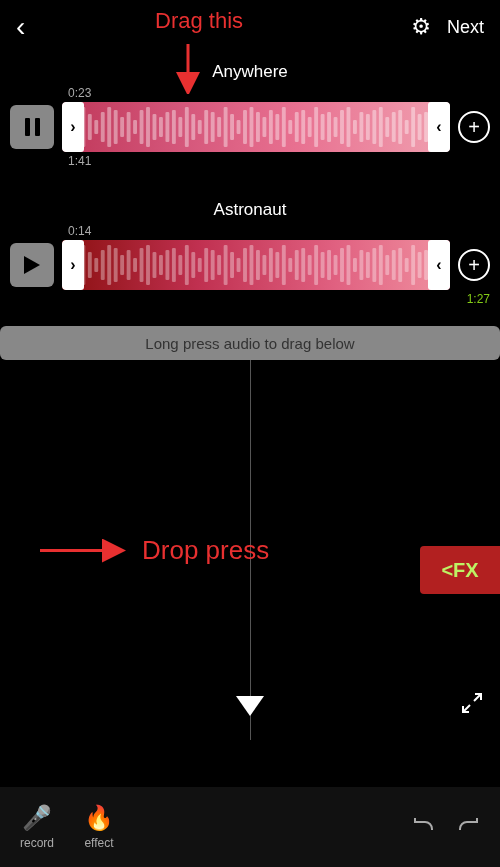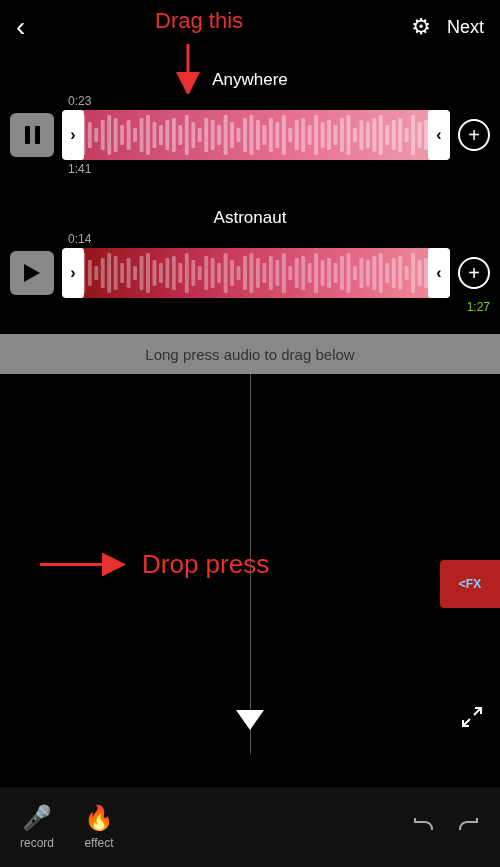--- a/index.html
+++ b/index.html
@@ -139,24 +139,25 @@
       justify-content: center;
       cursor: pointer;
       flex-shrink: 0;
       font-size: 20px;
       color: #fff;
     }
 
     
     .divider-section {
       background: #888;
-      height: 40px;
+      height: 34px;
       display: flex;
       align-items: center;
       justify-content: center;
+      border-radius: 6px;
     }
     .divider-text {
       color: #333;
       font-size: 15px;
     }
 
     
     .drop-section {
       background: #000;
       position: relative;
@@ -176,28 +177,28 @@
 
     
     .fx-btn {
       position: absolute;
       right: 0;
       top: 50%;
       transform: translateY(-50%) translateY(20px);
       background: #c0292929;
       background: #c0383838;
       background: #b22020;
-      width: 60px;
+      width: 80px;
       height: 48px;
       display: flex;
       align-items: center;
       justify-content: center;
-      font-size: 12px;
+      font-size: 20px;
       font-weight: bold;
-      color: #7dd3fc;
+      color: #bef264;
       cursor: pointer;
       border-radius: 4px 0 0 4px;
     }
 
     
     .playhead {
       position: absolute;
       bottom: 24px;
       left: 50%;
       transform: translateX(-50%);
@@ -276,21 +277,21 @@
   <svg width="40" height="50" viewBox="0 0 40 50">
     <defs>
       <marker id="arrowhead" markerWidth="8" markerHeight="8" refX="4" refY="4" orient="auto">
         <path d="M0,0 L8,4 L0,8 Z" fill="#e83030"></path>
       </marker>
     </defs>
     <line x1="20" y1="0" x2="20" y2="40" stroke="#e83030" stroke-width="3" marker-end="url(#arrowhead)"></line>
   </svg>
 </div>
 
-<div class="audio-track" style="margin-top:12px;">
+<div class="audio-track" style="margin-top:4px;">
   <div class="track-label">Anywhere</div>
   <div style="font-size:12px; color:#aaa; text-align:left; padding-left:58px; margin-bottom:2px;">0:23</div>
   <div class="track-row">
     <div class="play-btn">
       <div class="play-btn-pause">
         <div class="pause-bar"></div>
         <div class="pause-bar"></div>
       </div>
     </div>
     <div class="waveform-container">

